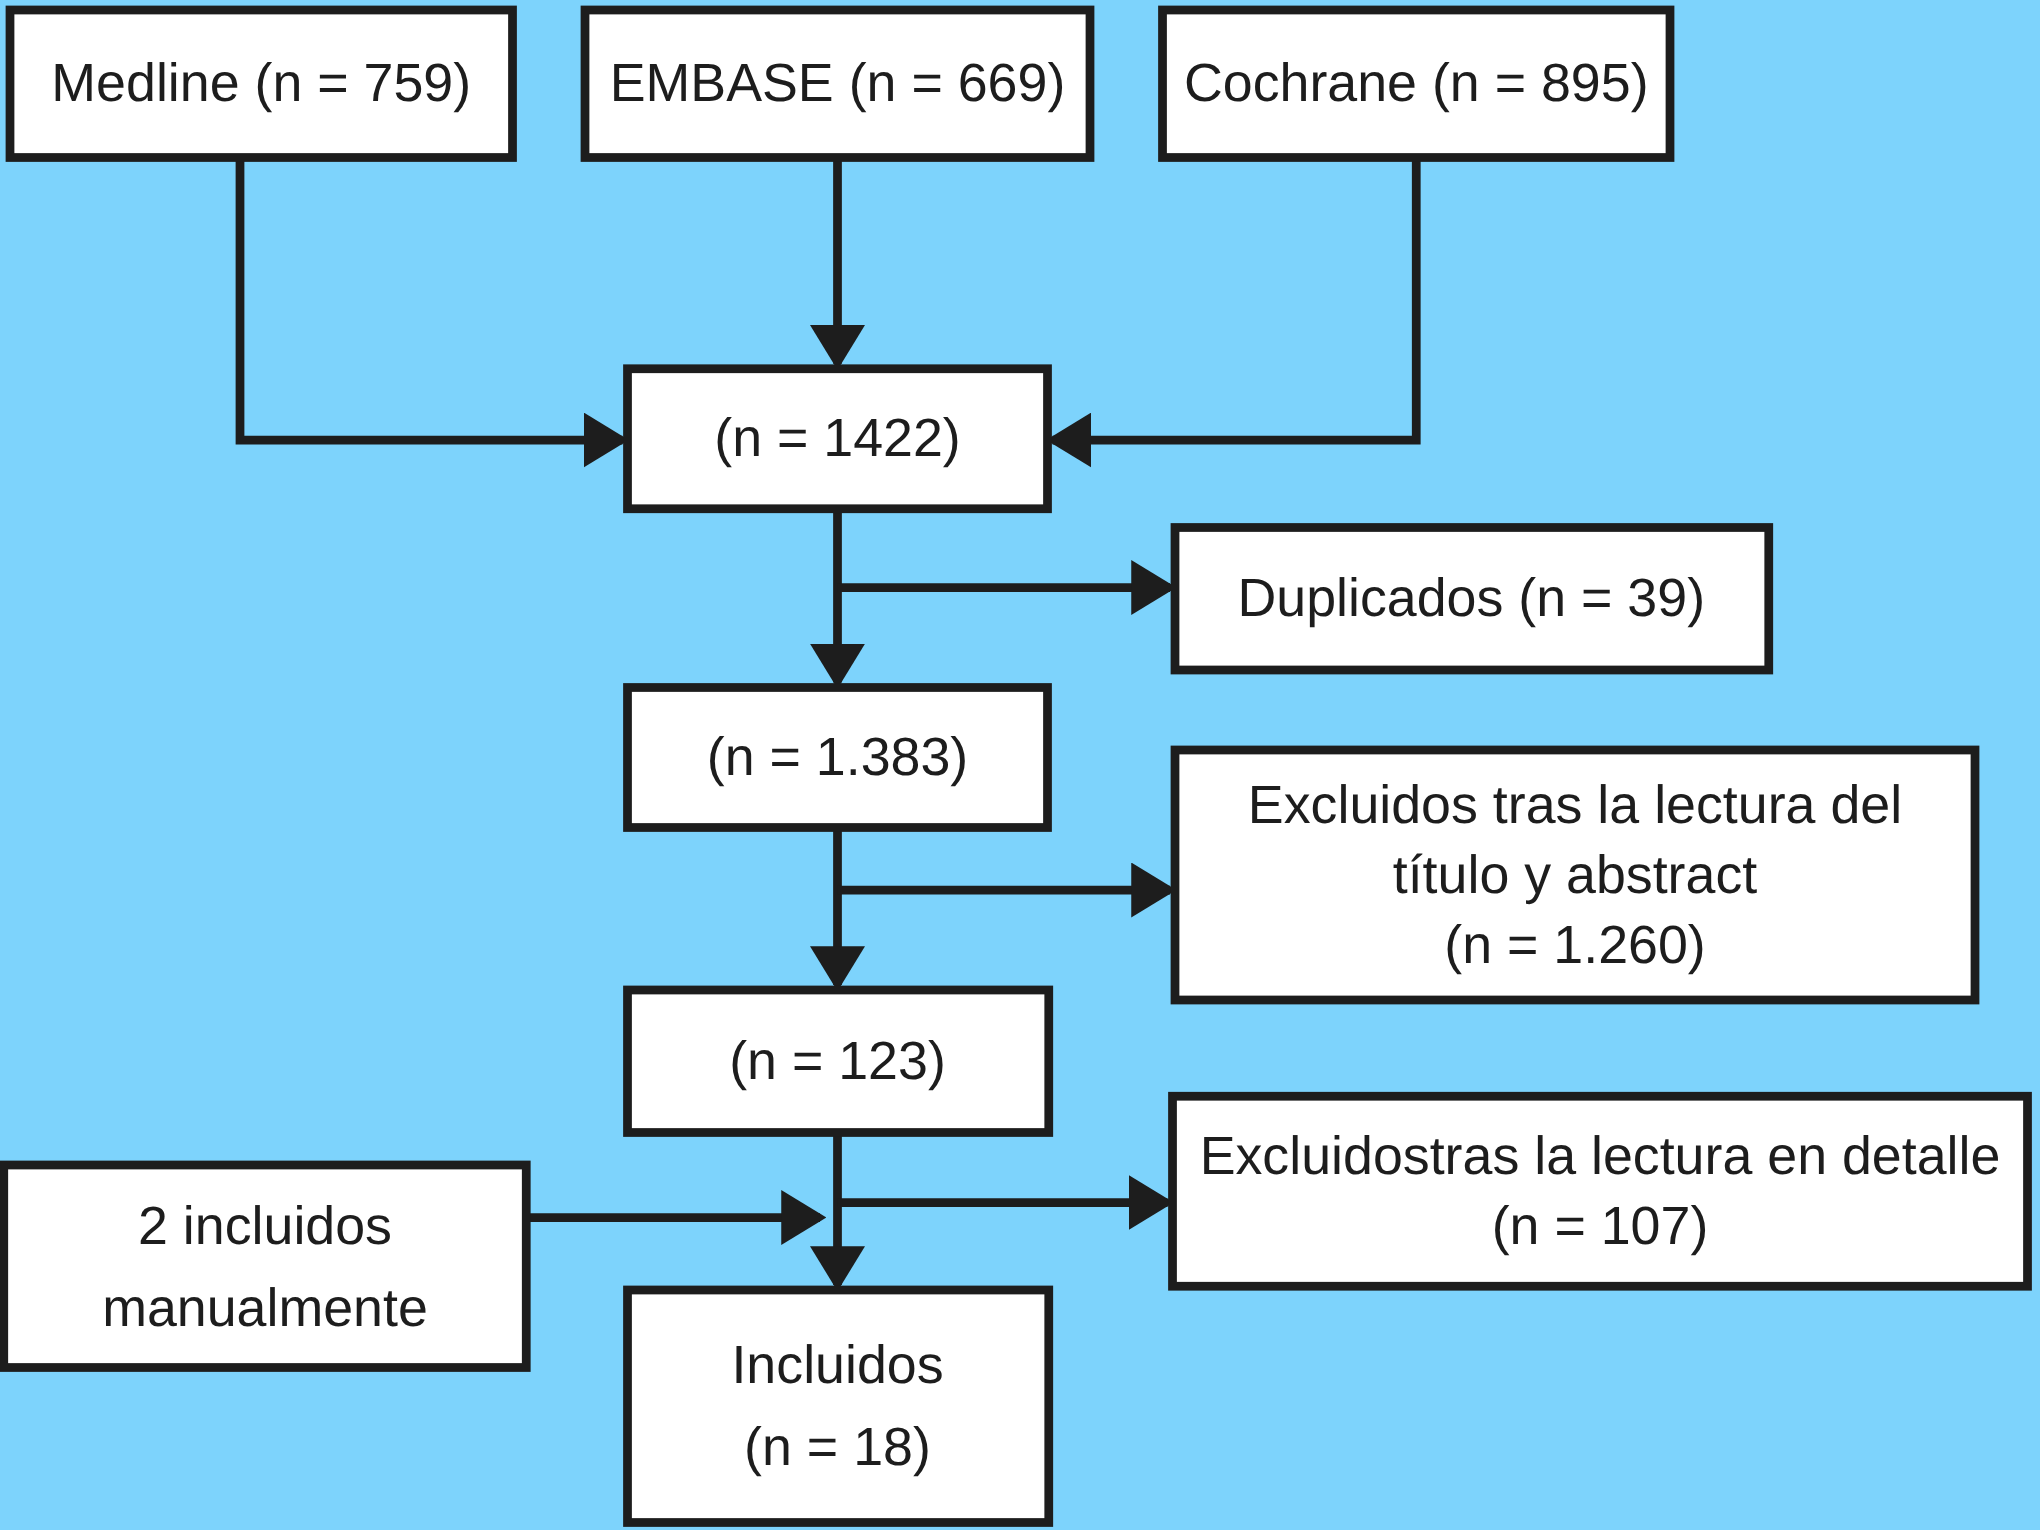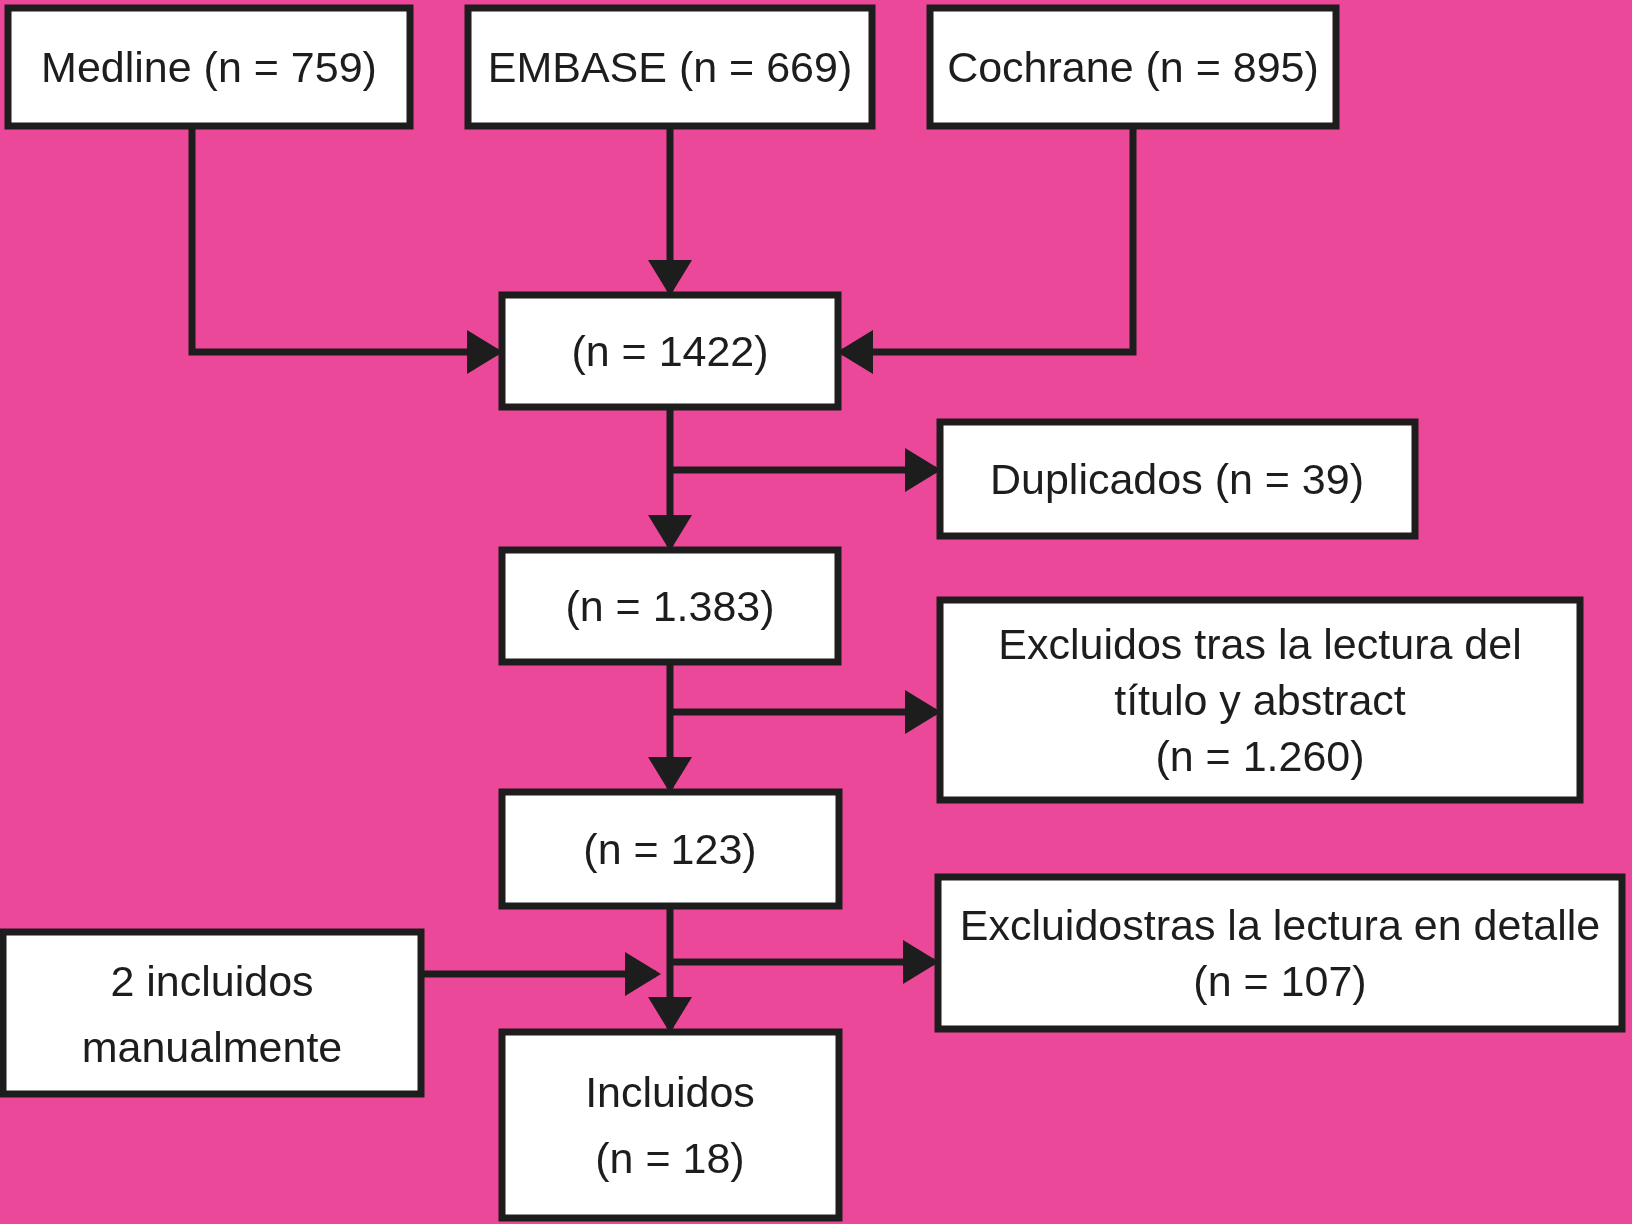--- a/index.html
+++ b/index.html
@@ -4,21 +4,21 @@
 <style>
   html, body {
     margin: 0;
     padding: 0;
     background: #ffffff;
   }
   .stage {
     position: relative;
     width: 1632px;
     height: 1224px;
-    background: #ec4899;
+    background: #7dd3fc;
     overflow: hidden;
   }
   svg { display: block; }
   .box {
     fill: #ffffff;
     stroke: #1d1d1d;
     stroke-width: 7;
   }
   .connector {
     fill: none;

